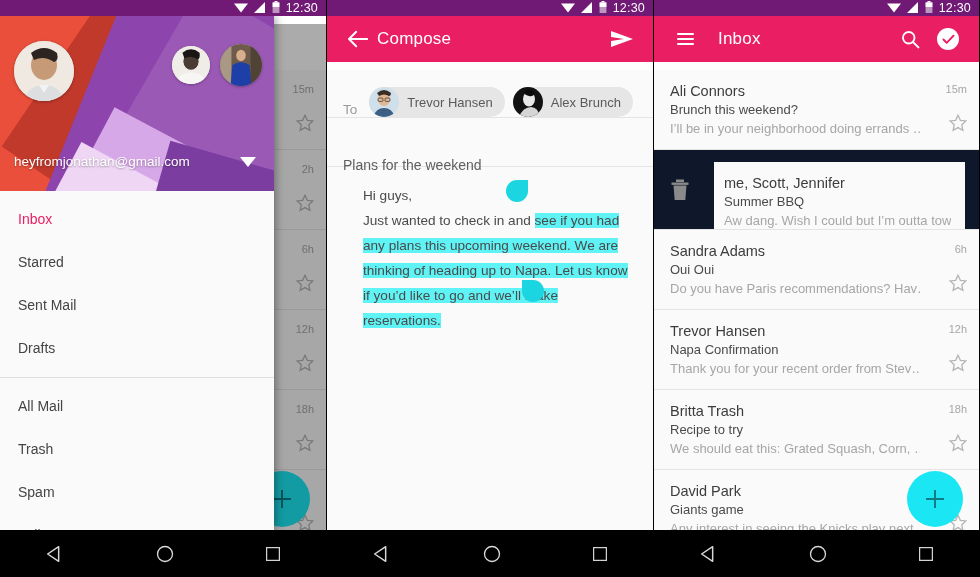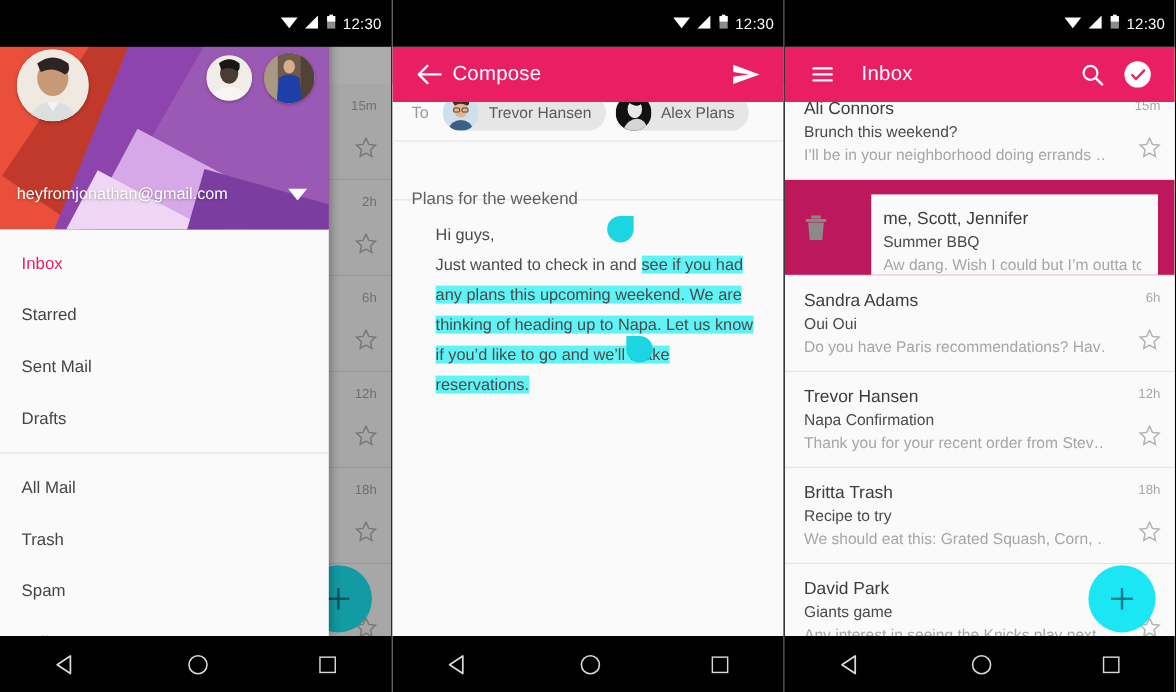--- a/index.html
+++ b/index.html
@@ -5,21 +5,21 @@
   * { margin:0; padding:0; box-sizing:border-box; }
   html,body { width:980px; height:577px; overflow:hidden; background:#000; }
   body { font-family:"Liberation Sans", sans-serif; -webkit-font-smoothing:antialiased; }
 
   .stage { position:relative; width:980px; height:577px; display:flex; }
   .phone { position:relative; width:326px; height:577px; overflow:hidden; background:#fff; flex:0 0 auto; }
   .phone + .phone { border-left:1px solid #000; }
   .phone.mid { width:327px; }
 
   
-  .statusbar { height:39px; background:#000000; display:flex; align-items:center;
+  .statusbar { height:16px; background:#701a75; display:flex; align-items:center;
                justify-content:flex-end; padding-right:8px; gap:6px; position:relative; z-index:40; }
   .statusbar .clock { color:#fff; font-size:12.5px; letter-spacing:.2px; }
   .sb-ico { display:block; }
 
   
   .appbar { height:46px; background:#E91E63; display:flex; align-items:center; padding:0 12px;
             position:relative; z-index:30; }
   .appbar .title { color:#fff; font-size:17px; font-weight:400; letter-spacing:.2px; }
   .appbar .spacer { flex:1; }
   .icon-btn { width:38px; height:38px; display:flex; align-items:center; justify-content:center;
@@ -40,21 +40,21 @@
           padding:12px 14px 0 16px; }
   .mrow .sender { font-size:14.5px; color:#3C3C3C; line-height:18px; }
   .mrow .subject { font-size:13px; color:#4A4A4A; line-height:18px; margin-top:1px; }
   .mrow .snippet { font-size:13px; color:#A6A6A6; line-height:18px; margin-top:1px;
                    white-space:nowrap; overflow:hidden; text-overflow:clip; max-width:250px; }
   .mrow .time { position:absolute; right:12px; top:13px; font-size:11px; color:#A6A6A6; }
   .mrow .star { position:absolute; right:10px; top:42px; }
   .star svg { display:block; }
 
   
-  .mrow.swiped { background:#be185d; padding-left:16px; }
+  .mrow.swiped { background:#0f172a; padding-left:4px; }
   .mrow.swiped .trashzone { position:absolute; left:0; top:0; width:52px; height:100%;
                             display:flex; align-items:center; justify-content:center; }
   .mrow.swiped .content { margin-left:56px; background:#FAFAFA; height:100%; padding:12px 14px 0 10px; }
 
   
   .fab { position:absolute; width:56px; height:56px; border-radius:50%; background:#1BE7F4;
          display:flex; align-items:center; justify-content:center; right:16px; bottom:50px; z-index:20; }
   .fab .plus { position:relative; width:18px; height:18px; }
   .fab .plus:before, .fab .plus:after { content:""; position:absolute; background:#0D7C86; }
   .fab .plus:before { left:8px; top:0; width:2.4px; height:18px; }
@@ -100,21 +100,21 @@
   .acct-caret svg { display:block; }
 
   .drawer-list { padding-top:6px; }
   .ditem { height:43px; display:flex; align-items:center; padding-left:18px;
            font-size:14px; color:#444; }
   .ditem.active { color:#E91E63; }
   .ddiv { height:1px; background:#E0E0E0; margin:8px 0 6px 0; }
 
   
   .compose-body { position:absolute; left:0; right:0; top:70px; bottom:47px; background:#FAFAFA; }
-  .to-row { height:48px; display:flex; align-items:center; padding:0 10px 0 16px;
+  .to-row { height:48px; display:flex; align-items:flex-end; padding:0 10px 0 16px;
             border-bottom:1px solid #E4E4E4; gap:8px; }
   .to-label { font-size:13.5px; color:#9A9A9A; margin-right:4px; }
   .chip { height:30px; border-radius:15px; background:#E6E6E6; display:flex; align-items:center;
           padding-right:12px; gap:8px; }
   .chip .cav { width:30px; height:30px; border-radius:50%; overflow:hidden; flex:0 0 auto; }
   .chip .cav svg { display:block; width:100%; height:100%; }
   .chip .cname { font-size:13px; color:#5A5A5A; white-space:nowrap; }
   .subj-row { height:49px; display:flex; align-items:center; padding-left:16px;
               border-bottom:1px solid #E4E4E4; }
   .subj-row span { font-size:14px; color:#5E5E5E;margin-top:46px; }
@@ -364,21 +364,21 @@
         </span>
         <span class="chip">
           <span class="cav">
             <svg viewBox="0 0 30 30">
                 <rect width="30" height="30" fill="#121212"></rect>
                 <ellipse cx="16" cy="12" rx="6" ry="7.5" fill="#E8E8E8"></ellipse>
                 <path d="M10 5 q7 -5 12 1 q-2 4 -6 3 q-4 -1 -6 -4 z" fill="#0A0A0A"></path>
                 <path d="M6 30 q4 -10 12 -10 q7 0 9 10 z" fill="#D5D5D5"></path>
               </svg>
           </span>
-          <span class="cname">Alex Plans</span>
+          <span class="cname">Alex Brunch</span>
         </span>
       </div>
 
       <div class="subj-row">
         <span>Plans for the weekend</span>
       </div>
 
       <div class="msg-body">
         <p>Hi guys,</p>
         <p><span>Just wanted to check in and </span><span class="hl">see if you had any plans this upcoming weekend. We are thinking of heading up to Napa. Let us know if you’d like to go and we’ll make reservations.</span></p>

